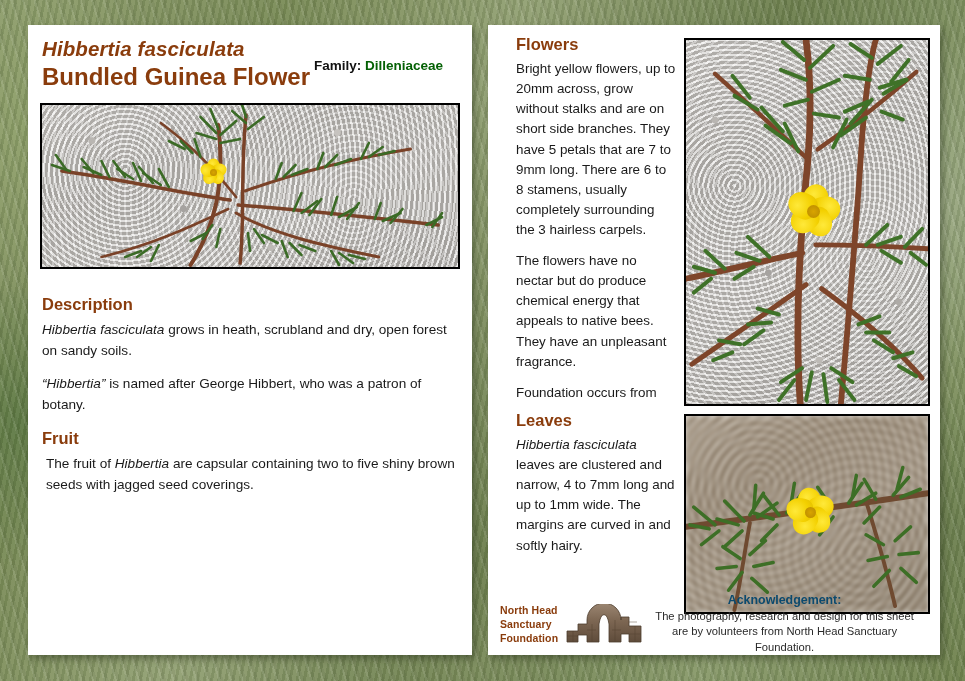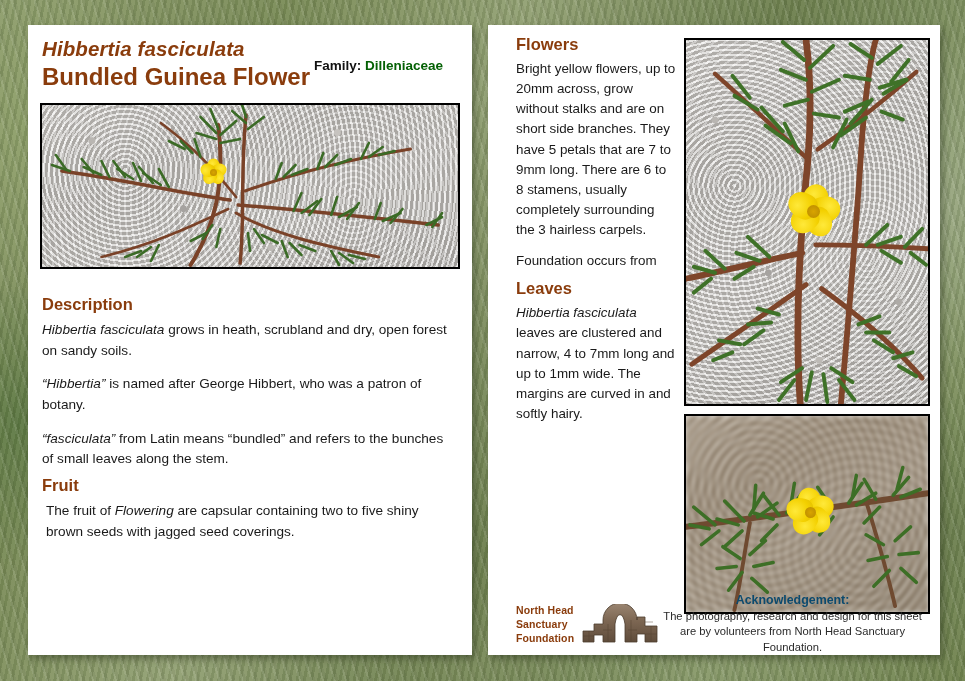--- a/index.html
+++ b/index.html
@@ -132,21 +132,21 @@
 
   .right-text h2.section { margin-bottom: 6px; }
   .right-text p.para { font-size: 13.4px; line-height: 1.5; margin-bottom: 11px; }
 
   
   .footer {
     position: absolute; left: 0; bottom: 0;
     width: 100%; height: 62px;
     display: flex; align-items: center;
   }
-  .logo { display: flex; align-items: center; padding-left: 28px; }
+  .logo { display: flex; align-items: center; padding-left: 12px; }
   .logo-text {
     font-size: 10.5px; font-weight: bold; color: #8a3c0c;
     line-height: 1.34; letter-spacing: .1px;
   }
   .logo-mark {
     width: 78px; height: 40px; margin-left: 7px;
     position: relative;
   }
   .ack {
     margin-left: auto; padding-right: 14px; text-align: center;
@@ -258,37 +258,35 @@
   </div>
 
   <div class="body-left">
     <h2 class="section">Description</h2>
     <p class="para">
       <em>Hibbertia fasciculata</em><span>  grows in heath, scrubland and dry, open forest on sandy soils.</span>
     </p>
     <p class="para">
       <em>“Hibbertia”</em><span> is named after George Hibbert, who was a patron of botany.</span>
     </p>
-    <p class="para tight">
-      <em>“fasciculata”</em><span> from Latin means “bundled” and refers to the bunches of small leaves along the stem.</span>
-    </p>
 
     <h2 class="section" style="margin-top:6px;">Fruit</h2>
     <p class="para" style="padding-left:4px;">
-      <span>The fruit of </span><em>Flowering</em><span> are capsular containing two to five shiny brown seeds with jagged seed coverings.</span>
+      <span>The fruit of </span><em>Hibbertia</em><span> are capsular containing two to five shiny brown seeds with jagged seed coverings.</span>
     </p>
   </div>
 </div>
 
 <div class="panel panel-right">
   <div class="right-inner">
 
     <div class="right-text">
       <h2 class="section">Flowers</h2>
       <p class="para">Bright yellow flowers, up to 20mm across, grow without stalks and are on short side branches. They have 5 petals that are 7 to 9mm long. There are 6 to 8 stamens, usually completely surrounding the 3 hairless carpels.</p>
+      <p class="para">The flowers have no nectar but do produce chemical energy that appeals to native bees. They have an unpleasant fragrance.</p>
       <p class="para" style="margin-bottom:8px;">Foundation occurs from</p>
 
       <h2 class="section">Leaves</h2>
       <p class="para">
         <em>Hibbertia fasciculata</em><span> leaves are clustered and narrow, 4 to 7mm long and up to 1mm wide. The margins are curved in and softly hairy.</span>
       </p>
     </div>
 
     <div class="right-photos">
 

